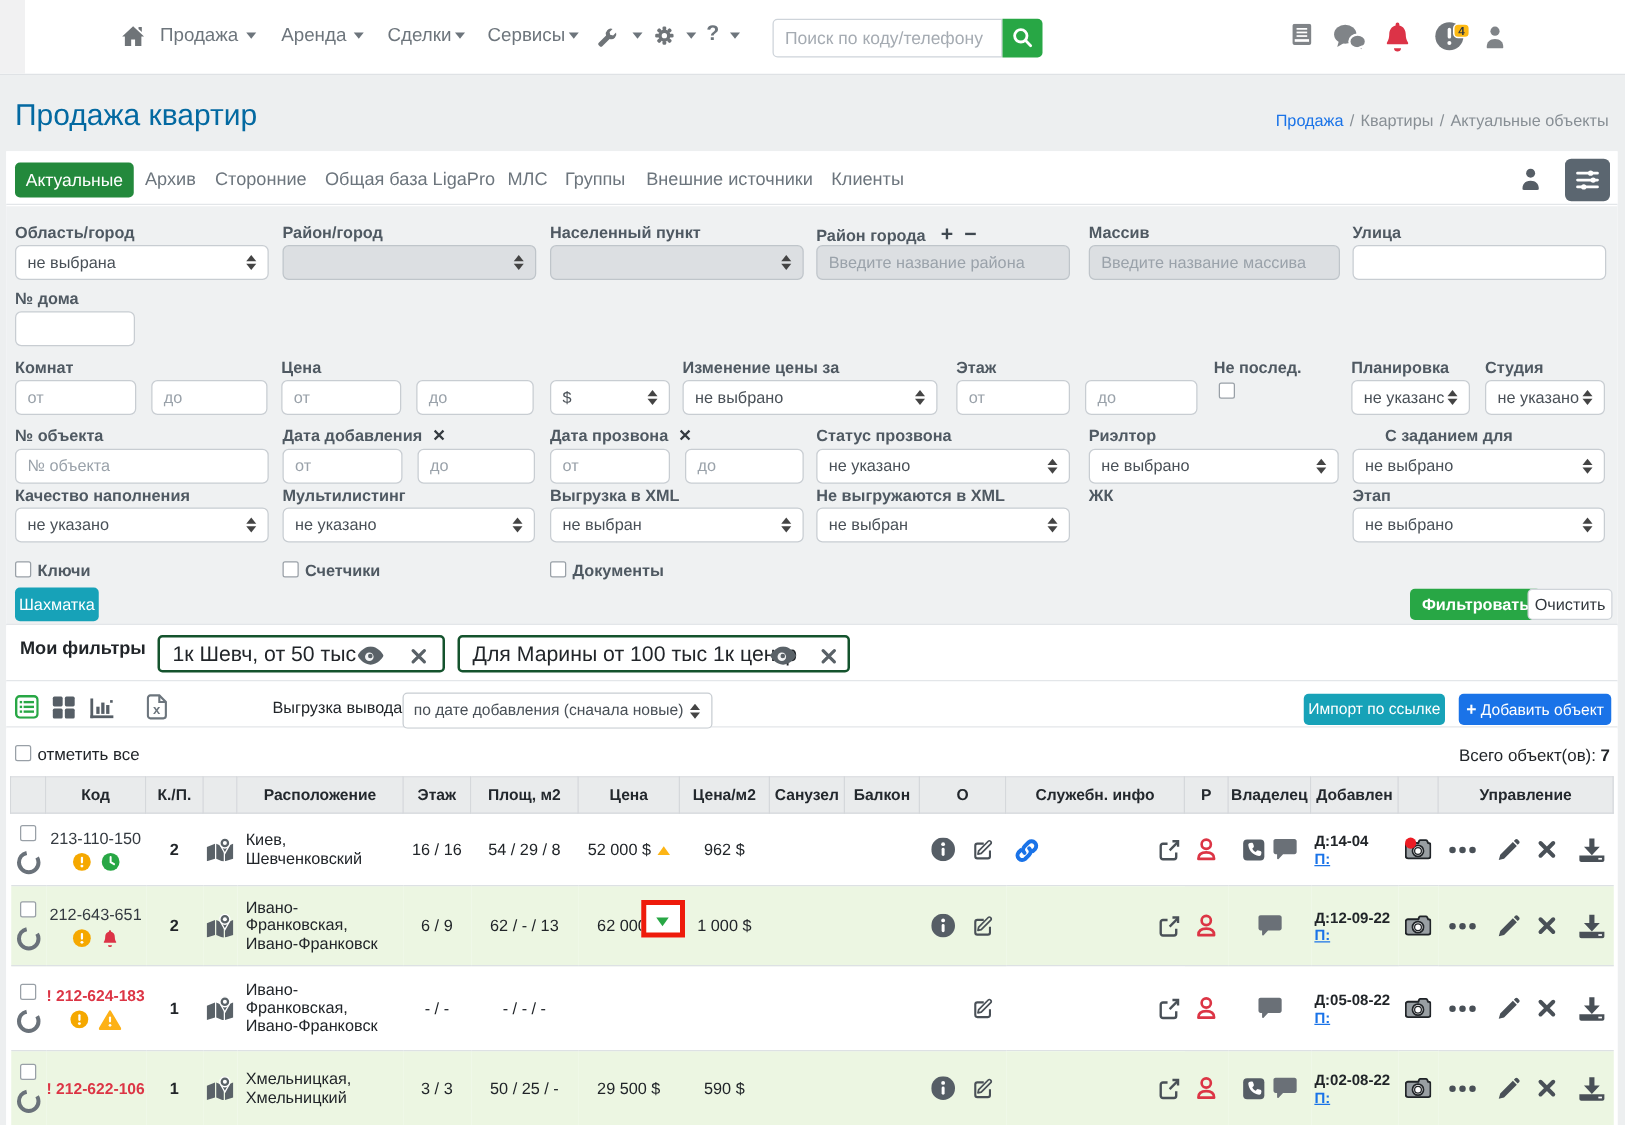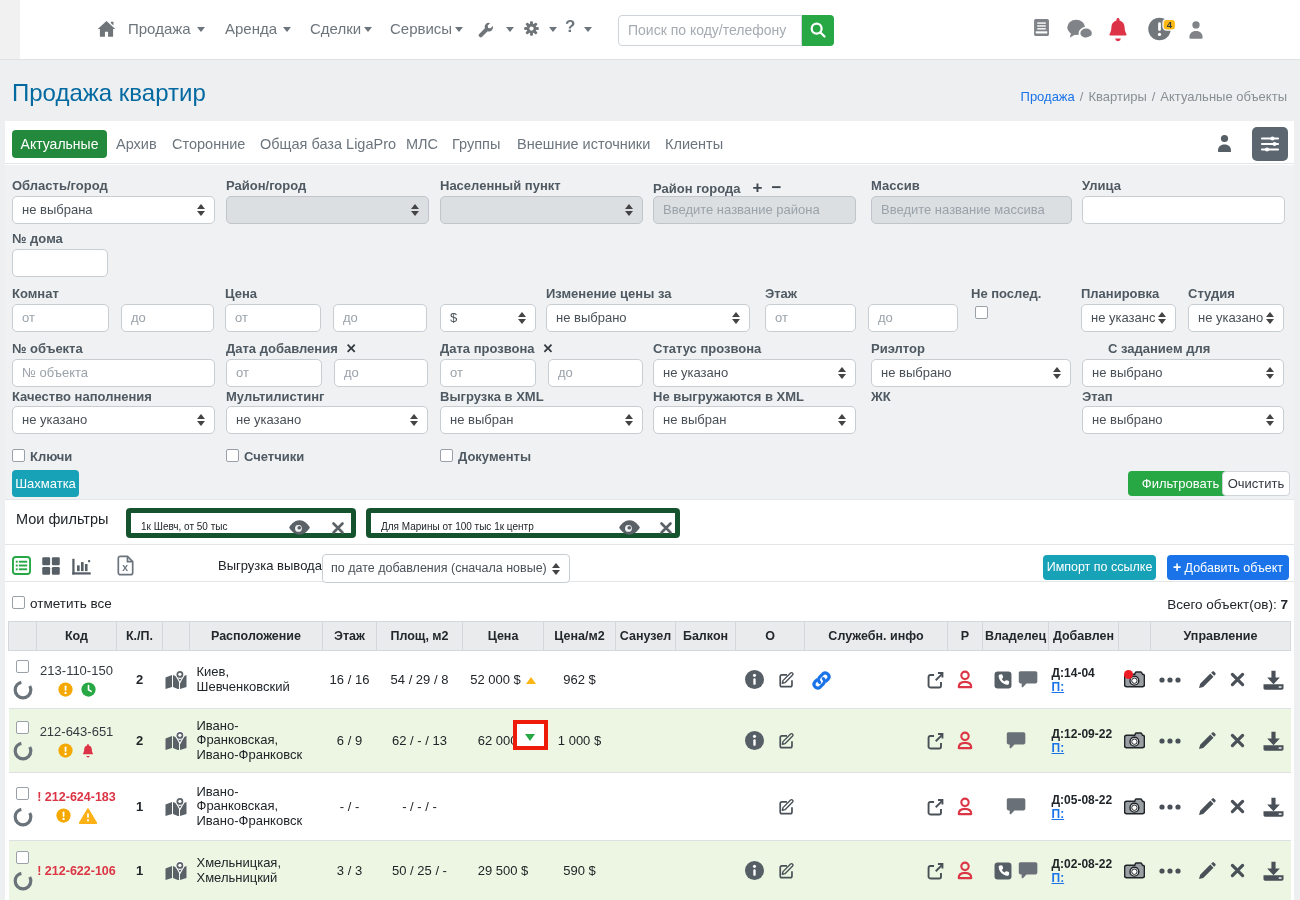--- a/index.html
+++ b/index.html
@@ -30,21 +30,21 @@
 .arr{position:absolute;right:9px;top:50%;margin-top:-6px;width:8px;height:12px;}
 .arr i{position:absolute;left:0;width:0;height:0;border-left:4px solid transparent;border-right:4px solid transparent;}
 .arr .u{top:0;border-bottom:5px solid #444;}
 .arr .d{bottom:0;border-top:5px solid #444;}
 .ph{color:#9aa2aa;}
 .cb{position:absolute;width:13px;height:13px;background:#fff;border:1px solid #99a0a7;border-radius:2px;}
 
 .btn{position:absolute;border-radius:4px;font-size:13px;color:#fff;text-align:center;white-space:nowrap;overflow:hidden;}
 
 #myf{position:absolute;left:0;top:380px;width:1289px;height:44px;background:#fff;border-bottom:1px solid #e3e6e9;}
-.chip{position:absolute;top:7px;height:30px;border:5px solid #14532d;border-radius:4px;background:#fff;font-size:10px;color:#212529;line-height:28px;}
+.chip{position:absolute;top:7px;height:30px;border:2px solid #14532d;border-radius:4px;background:#fff;font-size:17px;color:#212529;line-height:28px;}
 
 #vrow{position:absolute;left:0;top:425px;width:1289px;height:36px;background:#fff;border-bottom:1px solid #e3e6e9;}
 
 #larea{position:absolute;left:0;top:462px;width:1289px;height:317px;background:#fff;}
 
 table{border-collapse:collapse;table-layout:fixed;width:1282px;}
 th{background:#e9ebec;border:1px solid #d5d8db;font-size:12.5px;font-weight:bold;color:#23282d;height:29px;text-align:center;padding:0;}
 td{padding:0;font-size:13px;vertical-align:middle;text-align:center;border-top:1px solid #dde1e4;}
 tr.g td{background:#ecf6e2;}
 .loc{text-align:left;padding-left:7px;line-height:14.5px;}
@@ -294,25 +294,25 @@
         </span></div>
 
   <div class="cb" style="left:7px;top:284px"></div>
       <div class="flabel" style="left:25px;top:284px">Ключи</div>
   <div class="cb" style="left:221px;top:284px"></div>
       <div class="flabel" style="left:239px;top:284px">Счетчики</div>
   <div class="cb" style="left:435px;top:284px"></div>
       <div class="flabel" style="left:453px;top:284px">Документы</div>
 
   <div class="btn" style="left:7px;top:305px;width:67px;height:27px;background:#17a2b8;line-height:27px;">Шахматка</div>
-  <div class="btn" style="left:1123px;top:306px;width:105px;height:25px;background:#28a745;line-height:25px;">Фильтровать</div>
+  <div class="btn" style="left:1123px;top:306px;width:105px;height:25px;background:#28a745;line-height:25px;font-weight:bold;">Фильтровать</div>
   <div class="btn" style="left:1217px;top:306px;width:68px;height:25px;background:#fff;border:1px solid #cfd4d9;color:#32383e;line-height:23px;">Очистить</div>
 </div>
 <div id="myf">
-  <div style="position:absolute;left:11px;top:10px;font-size:14.5px;font-weight:normal;color:#212529">Мои фильтры</div>
+  <div style="position:absolute;left:11px;top:10px;font-size:14.5px;font-weight:bold;color:#212529">Мои фильтры</div>
   <div class="chip" style="left:121px;width:230px;padding-left:10px">1к Шевч, от 50 тыс
     <svg class="ic abs" style="left:158px;top:7px" width="21" height="15" viewBox="0 0 16 11" fill="#5a6268">
           <path d="M8 0C3.8 0 1 3.9.3 5.1c-.2.3-.2.5 0 .8C1 7.1 3.8 11 8 11s7-3.9 7.7-5.1c.2-.3.2-.5 0-.8C15 3.9 12.2 0 8 0z"></path>
           <circle cx="7.2" cy="6.2" r="2.6" fill="#f2f4f5"></circle>
           <circle cx="7.8" cy="5.7" r="1.4" fill="#5a6268"></circle>
         </svg>
     <svg class="ic abs" style="left:200px;top:8px" width="14" height="14" viewBox="0 0 14 14" stroke="#5a6268" stroke-width="2.6" stroke-linecap="round">
           <path d="M2.5 2.5l9 9M11.5 2.5l-9 9"></path>
         </svg>
   </div>

